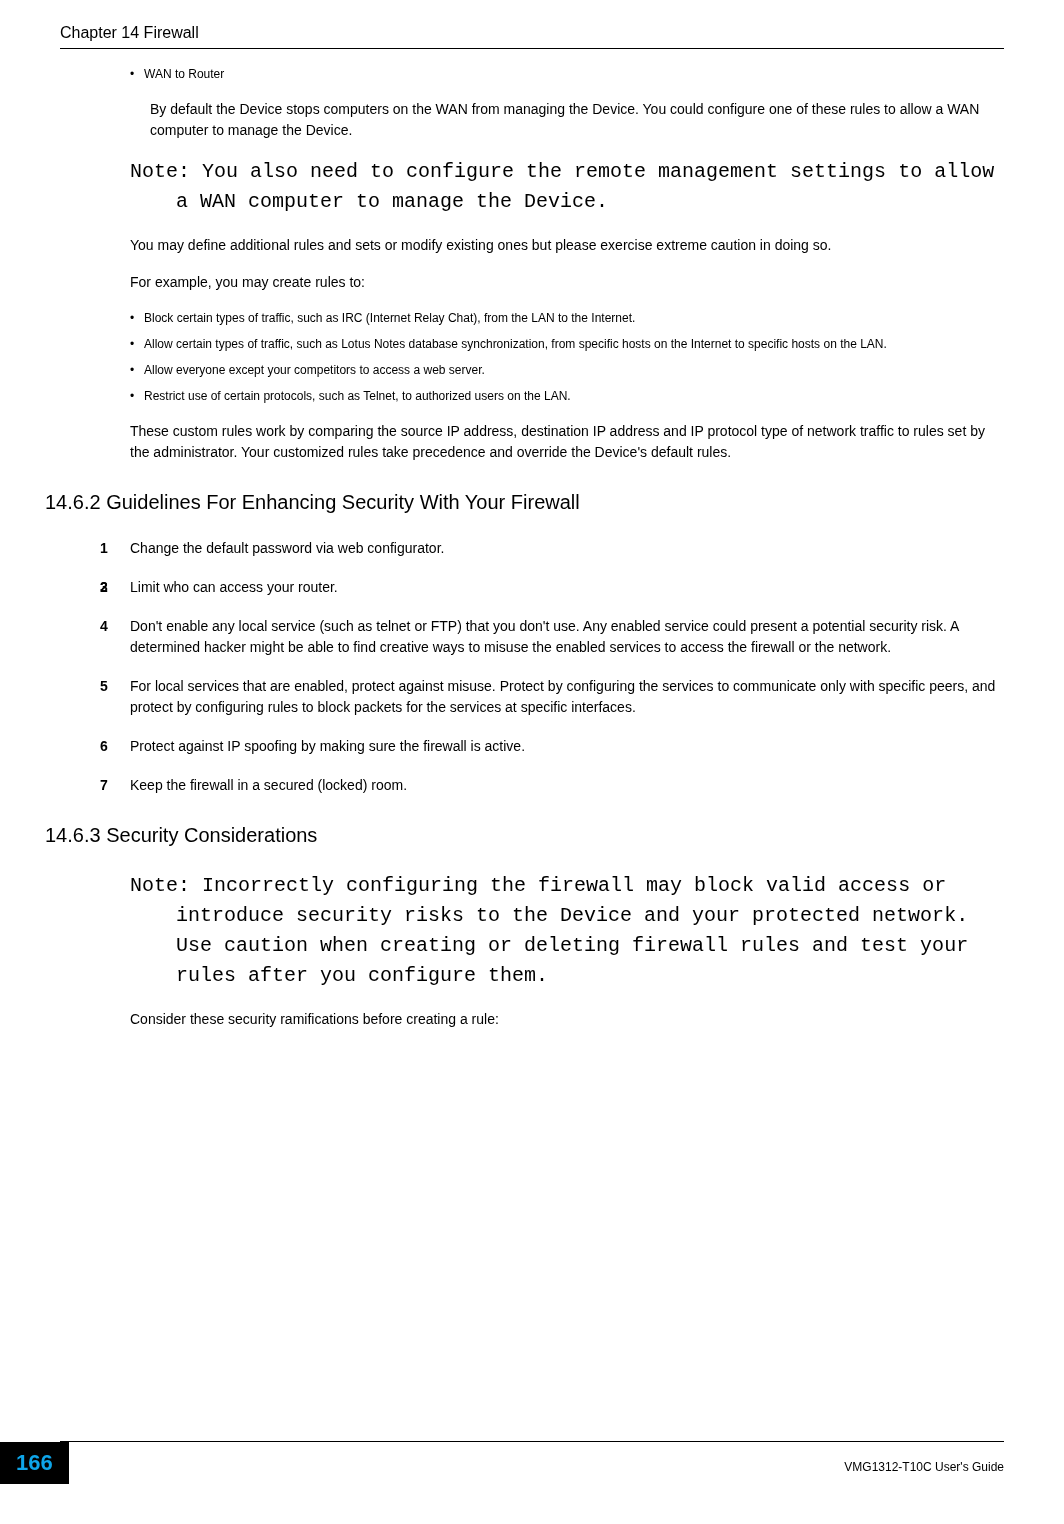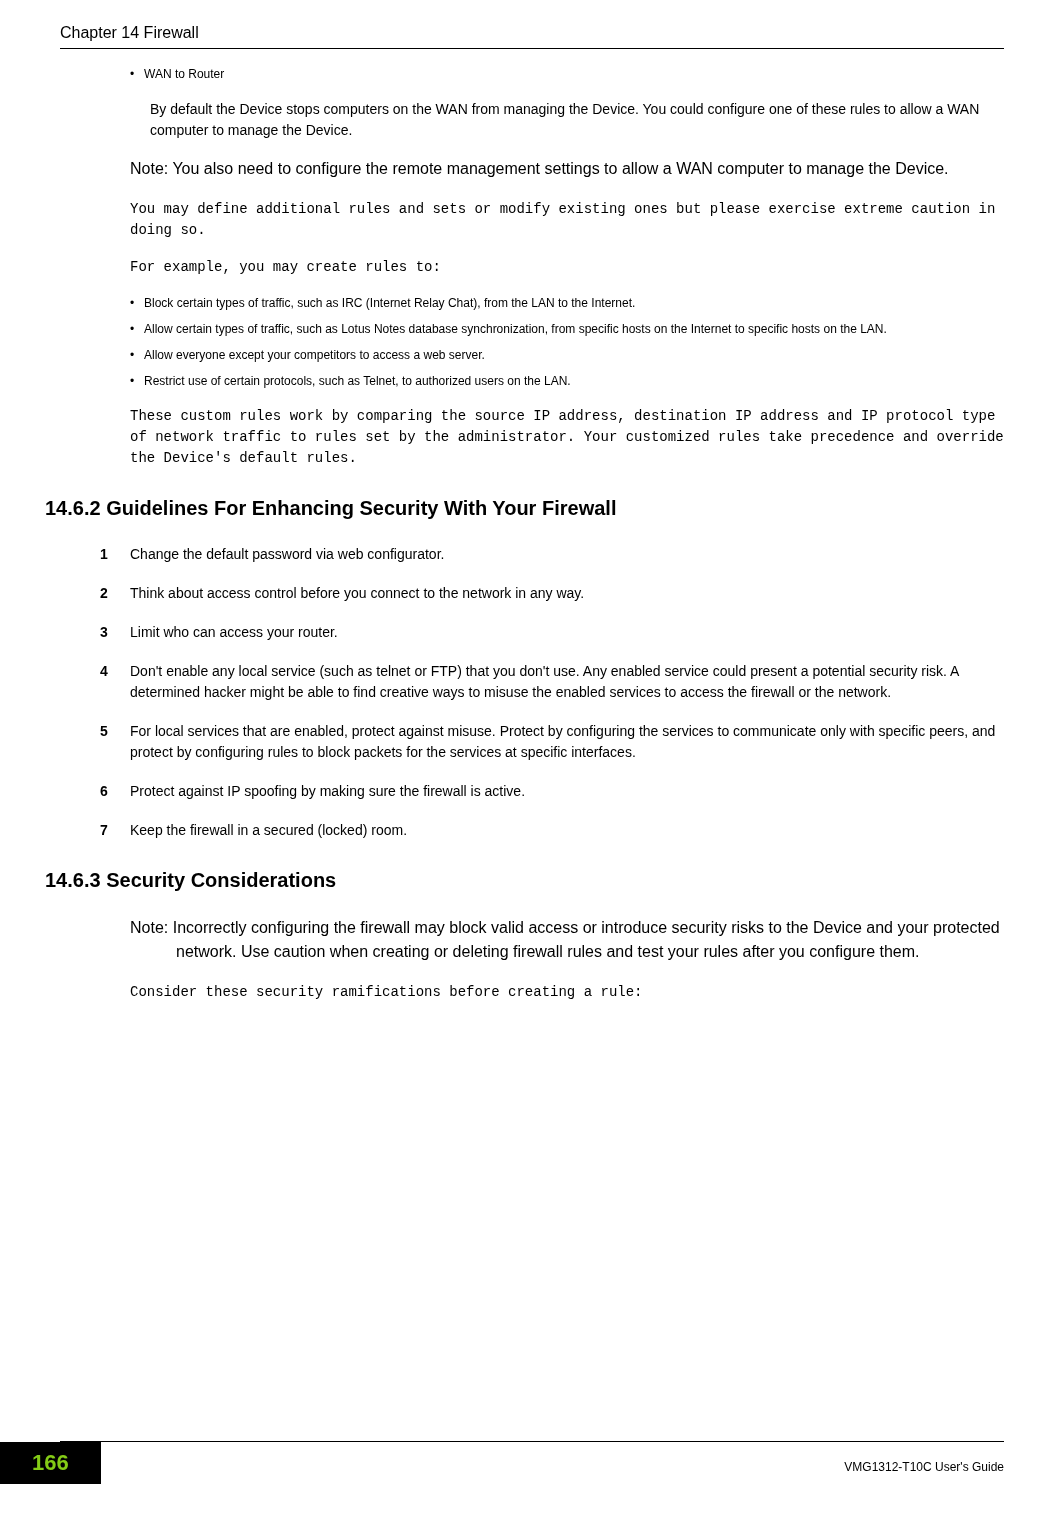--- a/index.html
+++ b/index.html
@@ -49,36 +49,36 @@
       left: 0;
       top: 0;
     }
     .indented-para {
       font-size: 14px;
       line-height: 1.5;
       margin-left: 20px;
       margin-bottom: 16px;
     }
     .note-text {
-      font-size: 16px;
+      font-size: 20px;
       line-height: 1.5;
       margin-bottom: 18px;
       padding-left: 0;
       text-indent: -46px;
       margin-left: 46px;
+      font-family: Liberation Mono, monospace;
     }
     .body-para {
       font-size: 14px;
       line-height: 1.5;
       margin-bottom: 16px;
-      font-family: Liberation Mono, monospace;
     }
     .section-heading {
       font-size: 20px;
-      font-weight: bold;
+      font-weight: normal;
       font-family: Arial, Helvetica, sans-serif;
       margin-top: 28px;
       margin-bottom: 24px;
       margin-left: -65px;
     }
     .numbered-list {
       list-style: none;
       counter-reset: num;
     }
     .numbered-list li {
@@ -100,25 +100,25 @@
       left: 60px;
       right: 60px;
       display: flex;
       justify-content: space-between;
       align-items: center;
       border-top: 1px solid #000;
       padding-top: 0;
     }
     .page-number-box {
       background: #000;
-      color: #84cc16;
+      color: #0ea5e9;
       font-family: Arial, Helvetica, sans-serif;
       font-size: 22px;
       font-weight: bold;
-      padding: 8px 32px;
+      padding: 8px 16px;
       margin-left: -60px;
       min-width: 62px;
       text-align: center;
     }
     .footer-guide {
       font-size: 12px;
       padding-top: 8px;
     }
   </style>
 </head>
@@ -150,21 +150,21 @@
     </ul>
 
     <p class="body-para">These custom rules work by comparing the source IP address, destination IP address and IP protocol type of network traffic to rules set by the administrator. Your customized rules take precedence and override the Device's default rules.</p>
   </div>
 
   <h2 class="section-heading">14.6.2  Guidelines For Enhancing Security With Your Firewall</h2>
 
   <div class="content-inner">
     <ol class="numbered-list">
       <li><span class="num-marker">1</span><span>Change the default password via web configurator.</span></li>
-      <li><span class="num-marker">2</span><span>Think about access control before you connect to the network in any way.</span></li>
+      <li><span class="num-marker">2</span></li>
       <li><span class="num-marker">3</span><span>Limit who can access your router.</span></li>
       <li><span class="num-marker">4</span><span>Don't enable any local service (such as telnet or FTP) that you don't use. Any enabled service could present a potential security risk. A determined hacker might be able to find creative ways to misuse the enabled services to access the firewall or the network.</span></li>
       <li><span class="num-marker">5</span><span>For local services that are enabled, protect against misuse. Protect by configuring the services to communicate only with specific peers, and protect by configuring rules to block packets for the services at specific interfaces.</span></li>
       <li><span class="num-marker">6</span><span>Protect against IP spoofing by making sure the firewall is active.</span></li>
       <li><span class="num-marker">7</span><span>Keep the firewall in a secured (locked) room.</span></li>
     </ol>
   </div>
 
   <h2 class="section-heading">14.6.3  Security Considerations</h2>
 

